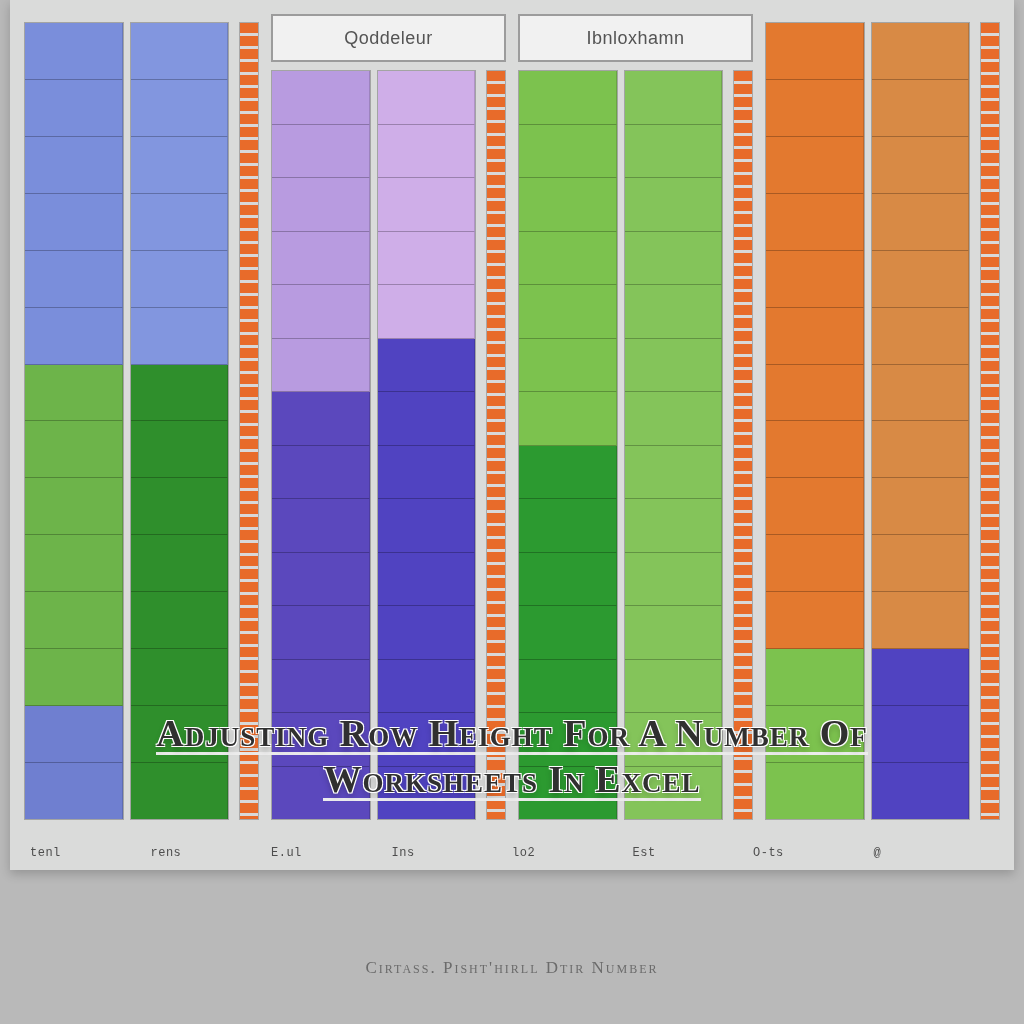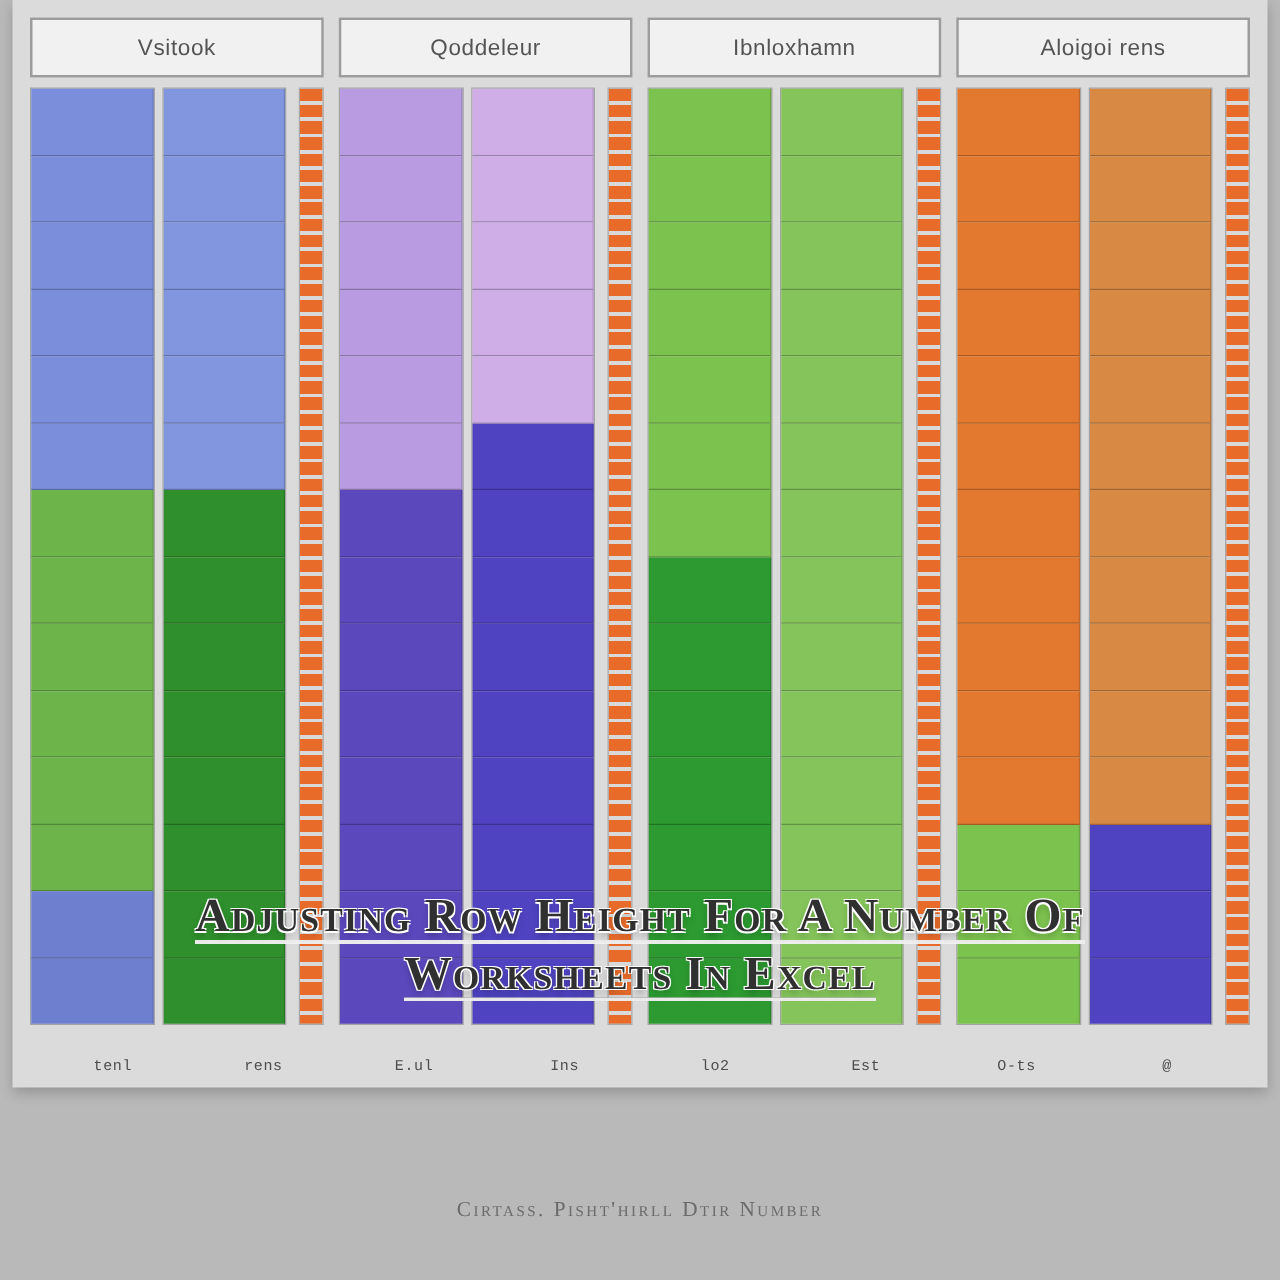--- a/index.html
+++ b/index.html
@@ -75,21 +75,21 @@
     left: 0;
     bottom: 10px;
     width: 100%;
     display: flex;
     padding: 0 20px;
     font-size: 12px;
     color: #4d4d4d;
     letter-spacing: 0.5px;
     font-family: "Courier New", monospace;
   }
-  .axis-labels span { flex: 1; text-align: center; }
+  .axis-labels span { flex: 1; }
   .caption-box {
     position: absolute;
     left: 50%;
     transform: translateX(-50%);
     bottom: 40px;
     width: 680px;
     text-align: center;
     font-size: 17px;
     color: #6b6b6b;
     letter-spacing: 2px;
@@ -137,21 +137,20 @@
       <span>tenl</span>
       <span>rens</span>
       <span>E.ul</span>
       <span>Ins</span>
       <span>lo2</span>
       <span>Est</span>
       <span>O-ts</span>
       <span>@</span>
     </div>
 <div class="panel-wrap">
-      <div class="panel-header">Vsitook</div>
       <div class="panel-body">
         <div class="col-grid">
           <div class="cell" style="background: rgb(122, 142, 219);"></div>
           <div class="cell" style="background: rgb(122, 142, 219);"></div>
           <div class="cell" style="background: rgb(122, 142, 219);"></div>
           <div class="cell" style="background: rgb(122, 142, 219);"></div>
           <div class="cell" style="background: rgb(122, 142, 219);"></div>
           <div class="cell" style="background: rgb(122, 142, 219);"></div>
           <div class="cell" style="background: rgb(109, 180, 74);"></div>
           <div class="cell" style="background: rgb(109, 180, 74);"></div>
@@ -251,21 +250,20 @@
           <div class="cell" style="background: rgb(132, 196, 90);"></div>
           <div class="cell" style="background: rgb(132, 196, 90);"></div>
           <div class="cell" style="background: rgb(132, 196, 90);"></div>
           <div class="cell" style="background: rgb(132, 196, 90);"></div>
           <div class="cell" style="background: rgb(132, 196, 90);"></div>
         </div>
         <div class="side-ruler"></div>
       </div>
     </div>
     <div class="panel-wrap">
-      <div class="panel-header">Aloigoi rens</div>
       <div class="panel-body">
         <div class="col-grid">
           <div class="cell" style="background: rgb(227, 121, 47);"></div>
           <div class="cell" style="background: rgb(227, 121, 47);"></div>
           <div class="cell" style="background: rgb(227, 121, 47);"></div>
           <div class="cell" style="background: rgb(227, 121, 47);"></div>
           <div class="cell" style="background: rgb(227, 121, 47);"></div>
           <div class="cell" style="background: rgb(227, 121, 47);"></div>
           <div class="cell" style="background: rgb(227, 121, 47);"></div>
           <div class="cell" style="background: rgb(227, 121, 47);"></div>

